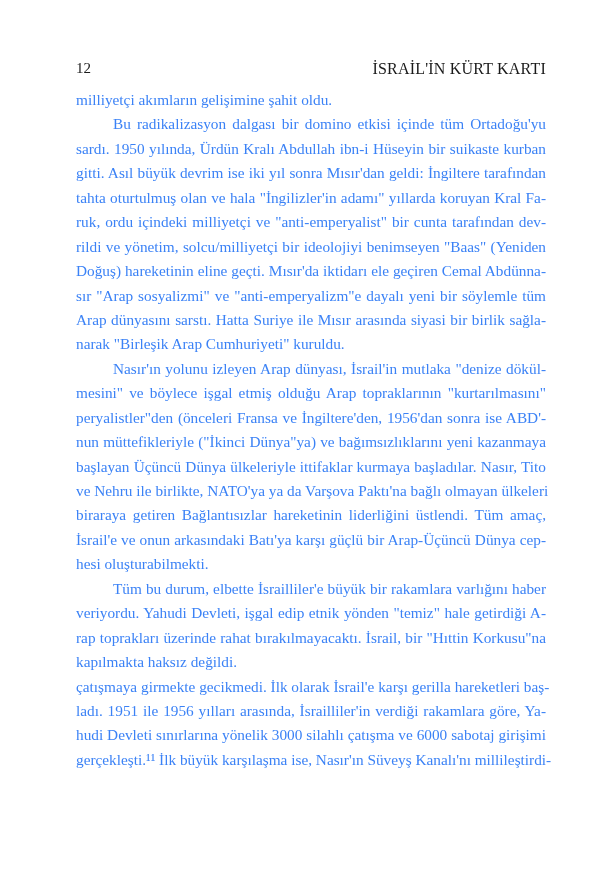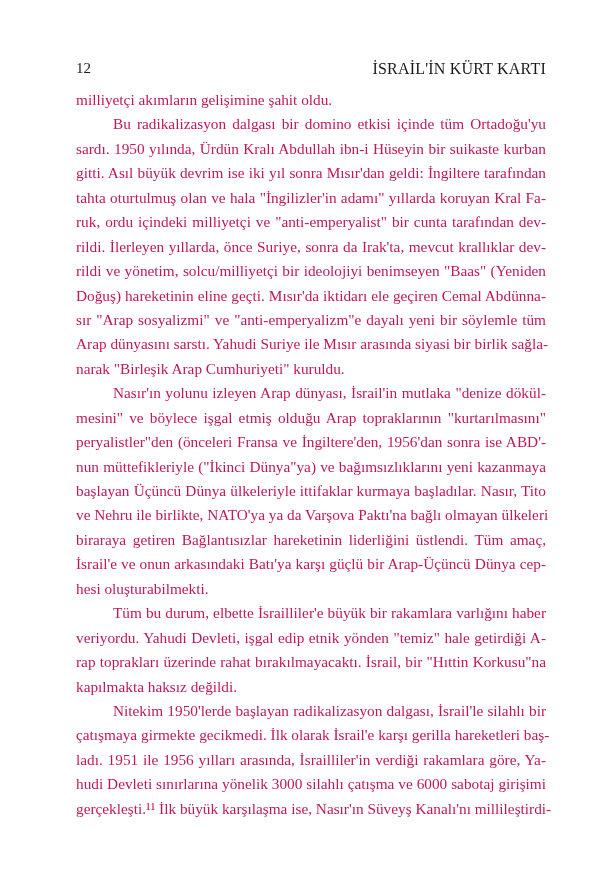--- a/index.html
+++ b/index.html
@@ -4,21 +4,21 @@
 <style>
   html, body { margin: 0; padding: 0; background: #ffffff; }
   body { width: 605px; height: 888px; overflow: hidden; position: relative; }
   .page { position: absolute; left: 0; top: 0; width: 587px; height: 888px; background: #fff; }
   .header { position: absolute; left: 76px; top: 60px; width: 470px; height: 22px;
     font-family: "Liberation Serif", "DejaVu Serif", serif; font-size: 15px; color: #1a1a1a; }
   .page-number { position: absolute; left: 0; top: 0; }
   .running-title { position: absolute; left: 0; right: 0; top: 0; text-align: right; font-size: 16px; letter-spacing: 0.2px; }
   .body { position: absolute; left: 76px; top: 88px; width: 470px;
     font-family: "Liberation Serif", "DejaVu Serif", serif; font-size: 15.3px; line-height: 24.45px;
-    color: #be185d; }
+    color: #3b82f6; }
   .line { display: block; white-space: nowrap; text-align: justify; text-align-last: justify; height: 24.45px; overflow: visible; }
   .line.last { text-align-last: left; }
   .line.indent { padding-left: 37px; }
 </style>
 </head>
 <body>
 
 <div class="page">
   <div class="header">
     <span class="page-number">12</span>
@@ -30,25 +30,24 @@
     <div>
       <span class="line last">milliyetçi akımların gelişimine şahit oldu.</span>
     </div>
 
     <div>
       <span class="line indent">Bu radikalizasyon dalgası bir domino etkisi içinde tüm Ortadoğu'yu</span>
       <span class="line">sardı. 1950 yılında, Ürdün Kralı Abdullah ibn-i Hüseyin bir suikaste kurban</span>
       <span class="line">gitti. Asıl büyük devrim ise iki yıl sonra Mısır'dan geldi: İngiltere tarafından</span>
       <span class="line">tahta oturtulmuş olan ve hala "İngilizler'in adamı" yıllarda koruyan Kral Fa-</span>
       <span class="line">ruk, ordu içindeki milliyetçi ve "anti-emperyalist" bir cunta tarafından dev-</span>
-      <span class="line">rildi. İlerleyen yıllarda, önce Suriye, sonra da Irak'ta, mevcut krallıklar dev-</span>
       <span class="line">rildi ve yönetim, solcu/milliyetçi bir ideolojiyi benimseyen "Baas" (Yeniden</span>
       <span class="line">Doğuş) hareketinin eline geçti. Mısır'da iktidarı ele geçiren Cemal Abdünna-</span>
       <span class="line">sır "Arap sosyalizmi" ve "anti-emperyalizm"e dayalı yeni bir söylemle tüm</span>
-      <span class="line">Arap dünyasını sarstı. Yahudi Suriye ile Mısır arasında siyasi bir birlik sağla-</span>
+      <span class="line">Arap dünyasını sarstı. Hatta Suriye ile Mısır arasında siyasi bir birlik sağla-</span>
       <span class="line last">narak "Birleşik Arap Cumhuriyeti" kuruldu.</span>
     </div>
 
     <div>
       <span class="line indent">Nasır'ın yolunu izleyen Arap dünyası, İsrail'in mutlaka "denize dökül-</span>
       <span class="line">mesini" ve böylece işgal etmiş olduğu Arap topraklarının "kurtarılmasını"</span>
       <span class="line">peryalistler"den (önceleri Fransa ve İngiltere'den, 1956'dan sonra ise ABD'-</span>
       <span class="line">nun müttefikleriyle ("İkinci Dünya"ya) ve bağımsızlıklarını yeni kazanmaya</span>
       <span class="line">başlayan Üçüncü Dünya ülkeleriyle ittifaklar kurmaya başladılar. Nasır, Tito</span>
       <span class="line">ve  Nehru ile birlikte, NATO'ya ya da Varşova Paktı'na bağlı olmayan ülkeleri</span>
@@ -58,20 +57,19 @@
     </div>
 
     <div>
       <span class="line indent">Tüm bu durum, elbette İsrailliler'e büyük bir rakamlara varlığını haber</span>
       <span class="line">veriyordu. Yahudi Devleti, işgal edip etnik yönden "temiz" hale getirdiği A-</span>
       <span class="line">rap toprakları üzerinde rahat bırakılmayacaktı. İsrail, bir "Hıttin Korkusu"na</span>
       <span class="line last">kapılmakta haksız değildi.</span>
     </div>
 
     <div>
-      <span class="line indent">Nitekim 1950'lerde başlayan radikalizasyon dalgası, İsrail'le silahlı bir</span>
       <span class="line">çatışmaya girmekte gecikmedi. İlk olarak İsrail'e karşı gerilla hareketleri baş-</span>
       <span class="line">ladı. 1951 ile 1956 yılları arasında, İsrailliler'in verdiği rakamlara göre, Ya-</span>
       <span class="line">hudi Devleti sınırlarına yönelik 3000 silahlı çatışma ve 6000 sabotaj girişimi</span>
       <span class="line">gerçekleşti.¹¹ İlk büyük karşılaşma ise, Nasır'ın Süveyş Kanalı'nı millileştirdi-</span>
     </div>
   </div>
 </div>
 
 </body></html>

